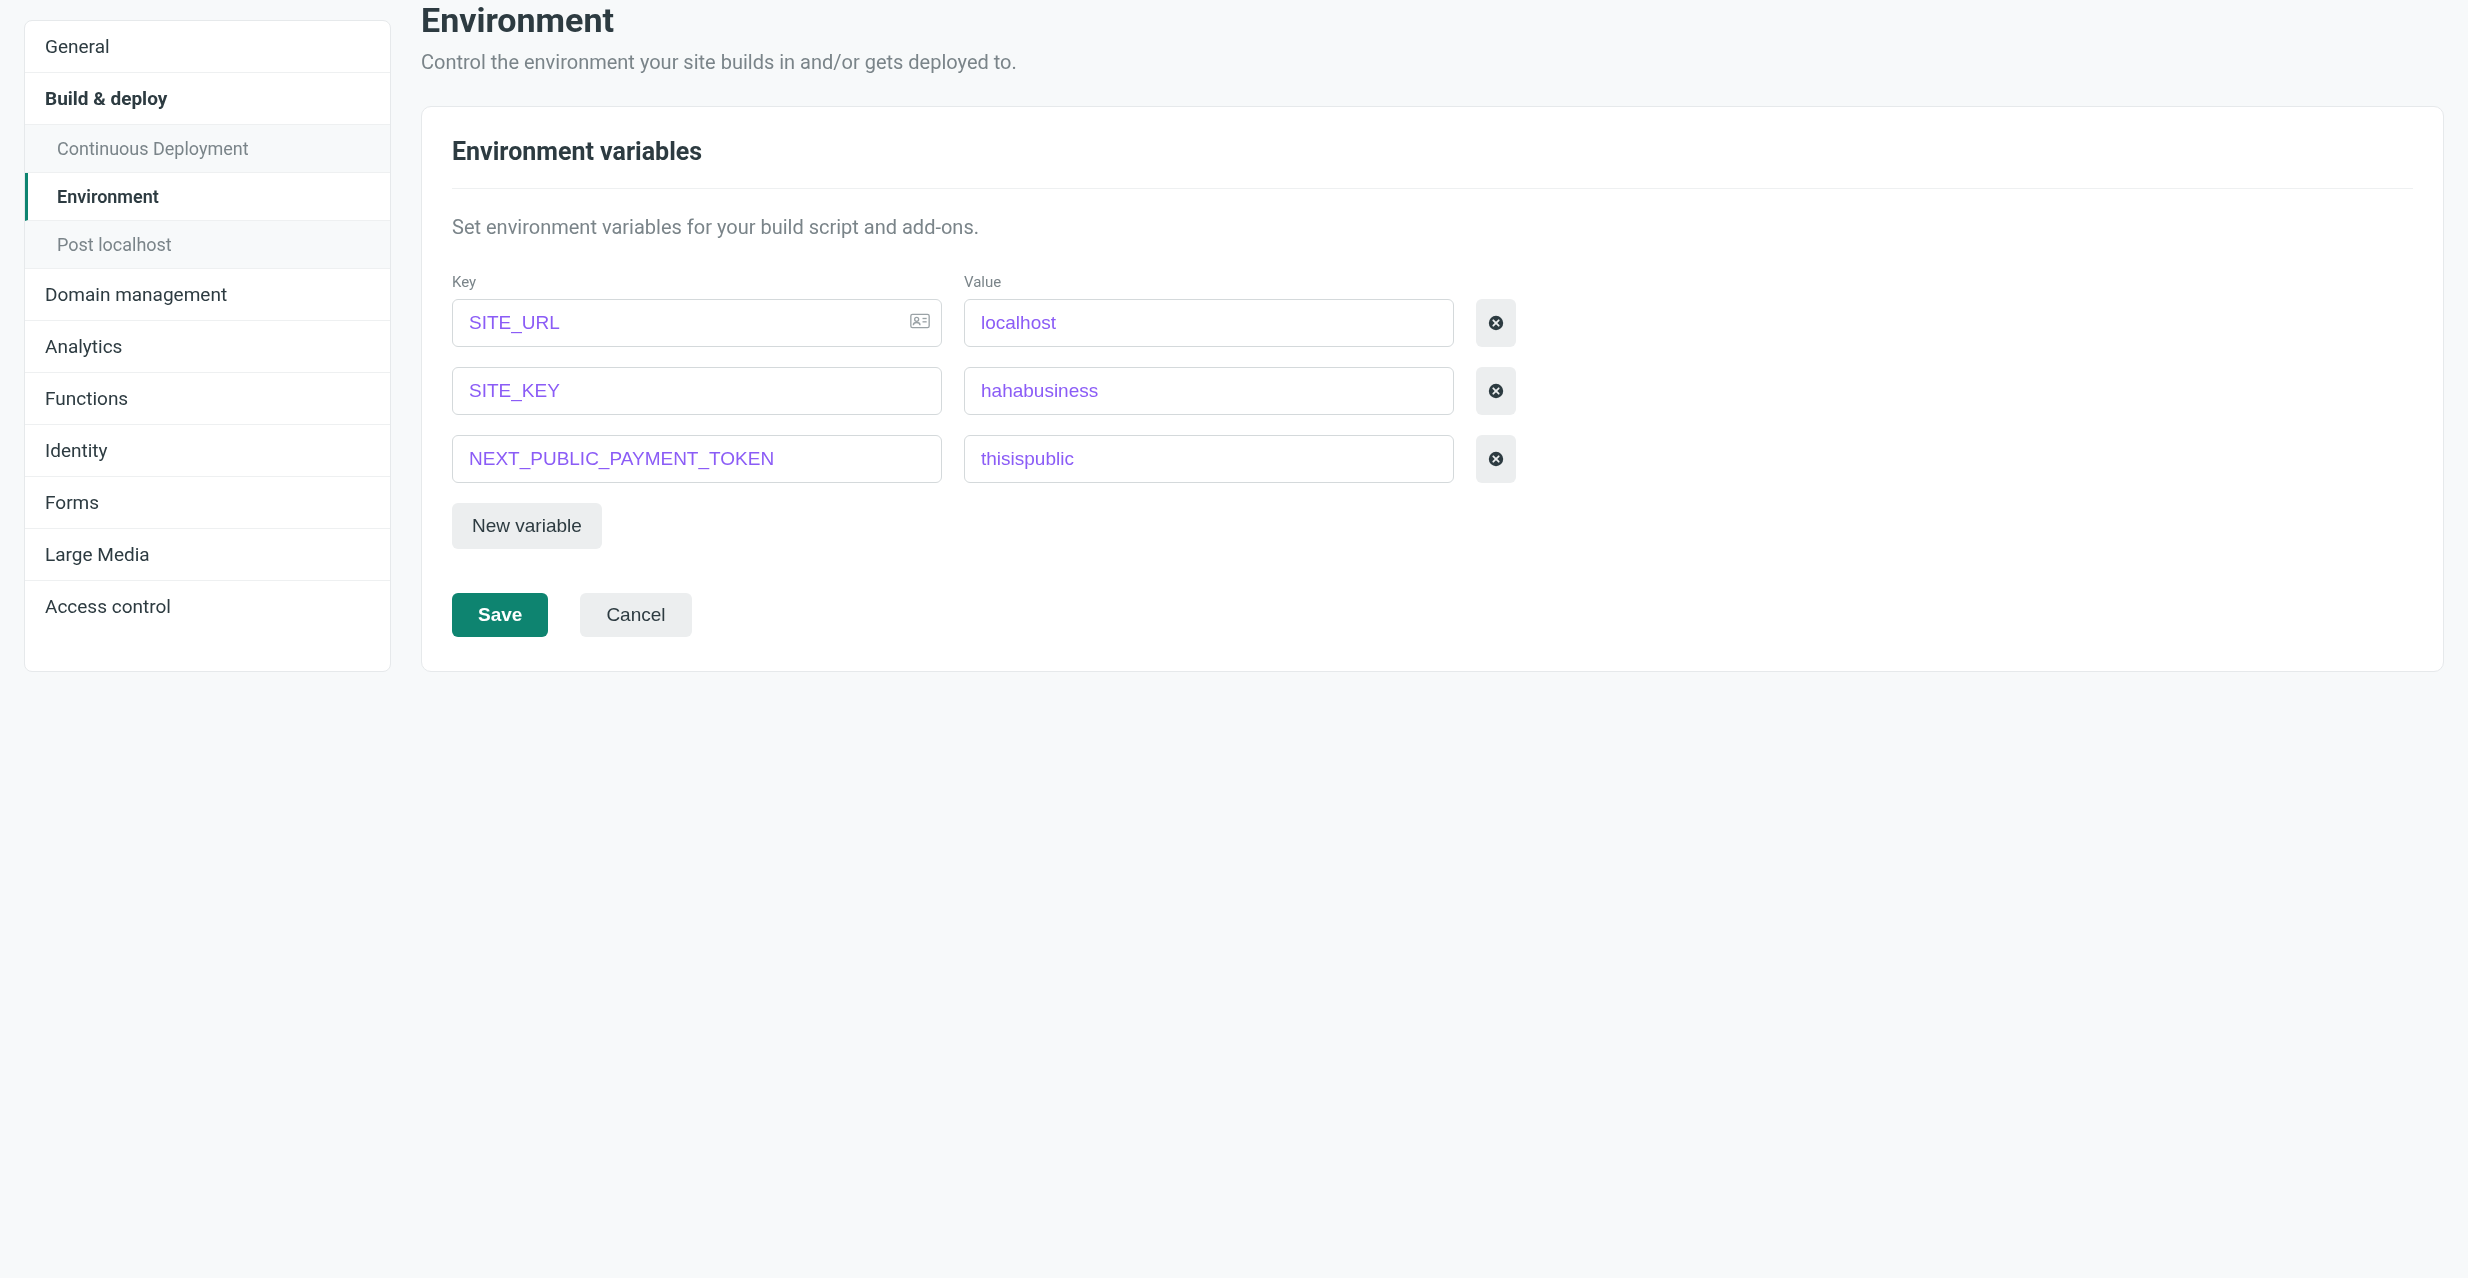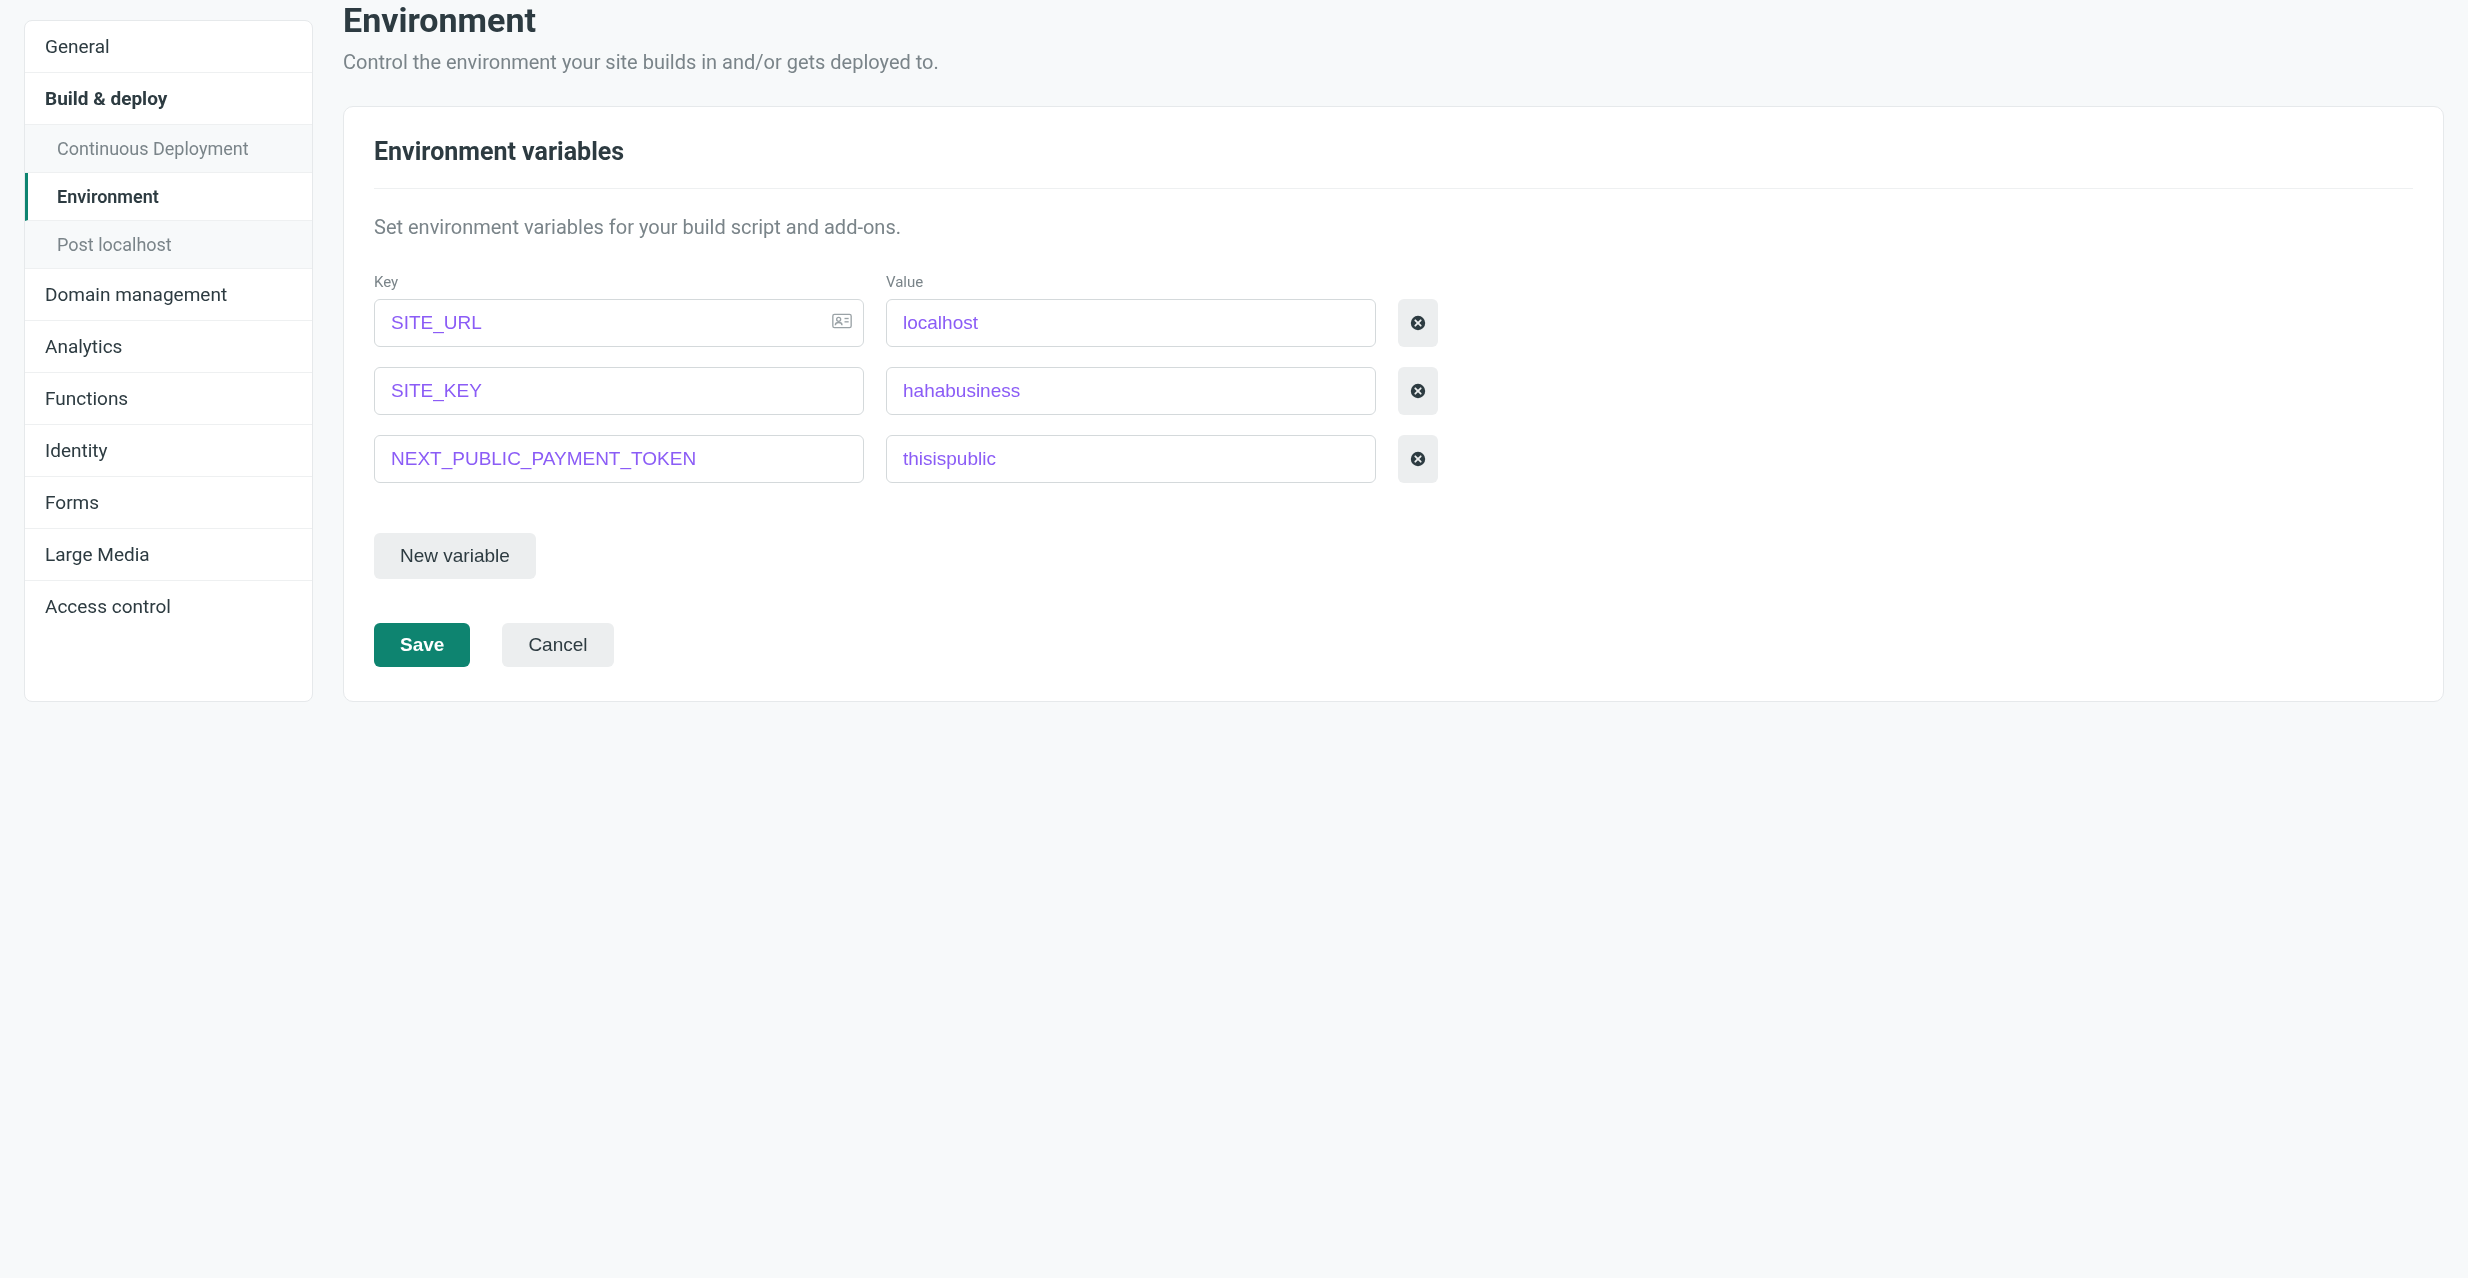--- a/index.html
+++ b/index.html
@@ -9,21 +9,21 @@
     color: #2d3b41;
     font-size: 16px;
   }
   .layout {
     display: flex;
     gap: 30px;
     padding: 0 0 30px 0;
   }
   
   .sidebar {
-    width: 289px;
+    width: 367px;
     flex-shrink: 0;
     background: #fff;
     border: 1px solid #e6e9eb;
     border-radius: 8px;
     margin: 20px 0 0 24px;
     overflow: hidden;
   }
   .sidebar-item {
     padding: 14px 20px;
     font-size: 19px;
@@ -129,25 +129,24 @@
     border: none;
     background: #eceeef;
     border-radius: 6px;
     cursor: pointer;
     display: flex;
     align-items: center;
     justify-content: center;
     color: #2d3b41;
   }
   .new-var-btn {
-    margin-top: 30px;
     background: #eceeef;
     border: none;
     border-radius: 6px;
-    padding: 12px 26px;
+    padding: 12px 20px;
     font-size: 19px;
     color: #2d3b41;
     font-weight: 500;
     cursor: pointer;
   }
   .docs-link {
     display: inline-flex;
     align-items: center;
     gap: 8px;
     margin-top: 44px;

